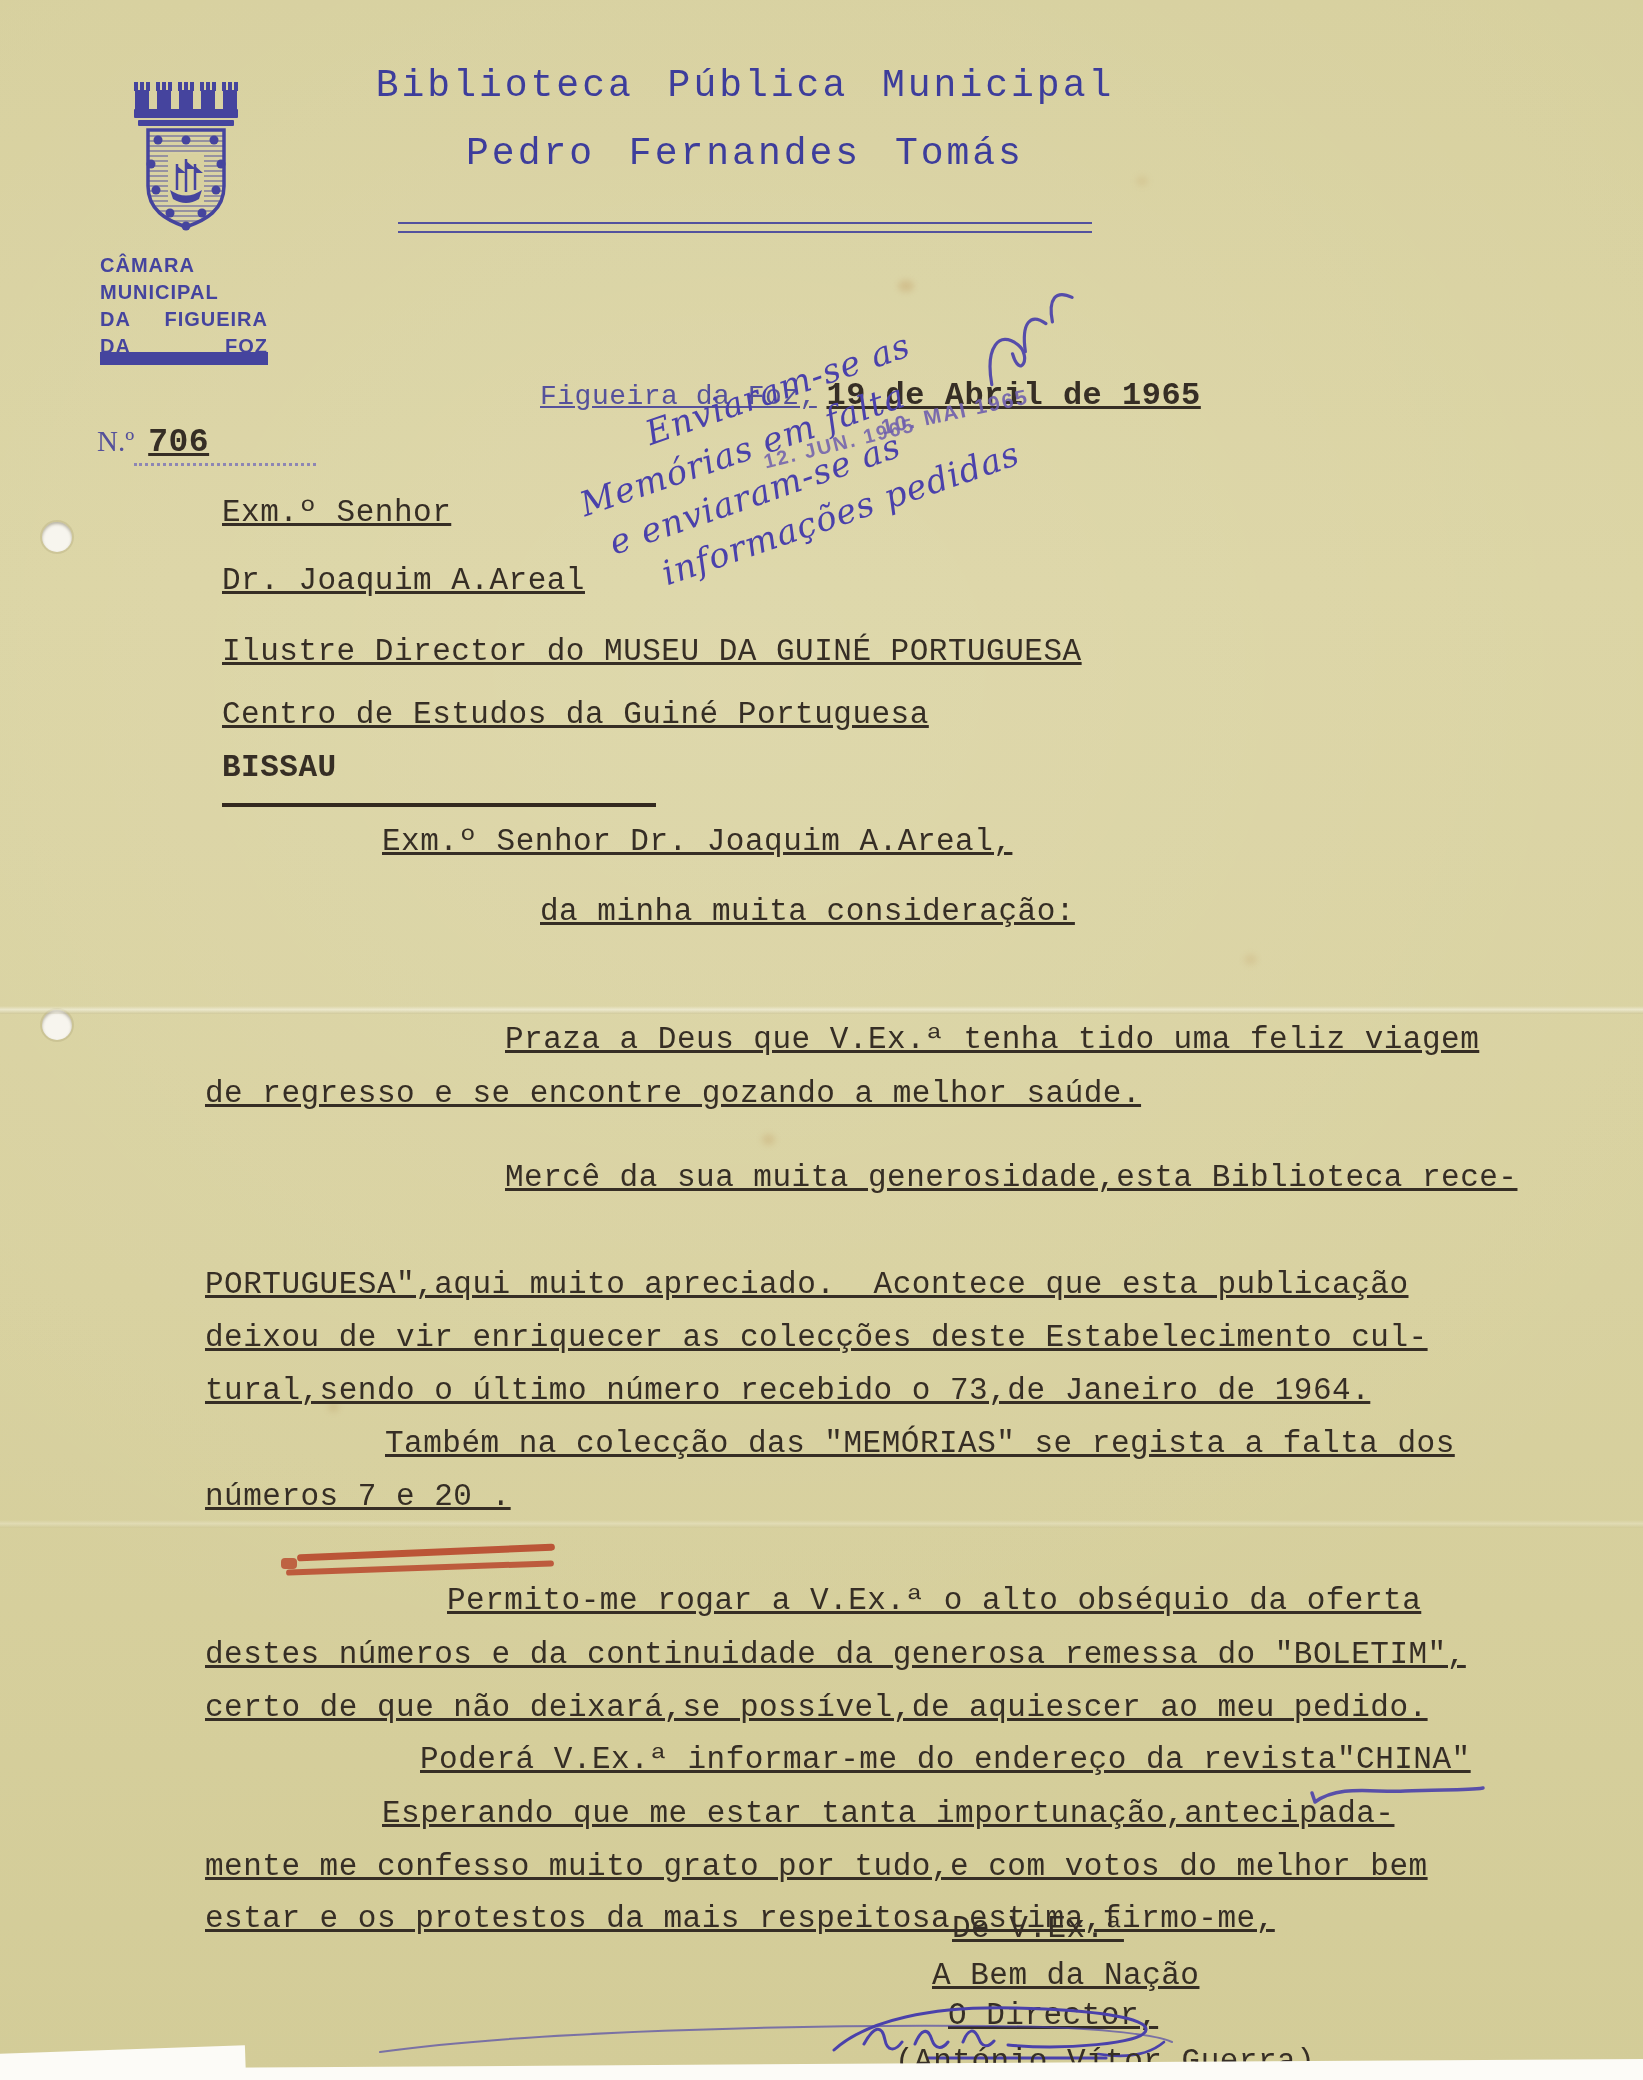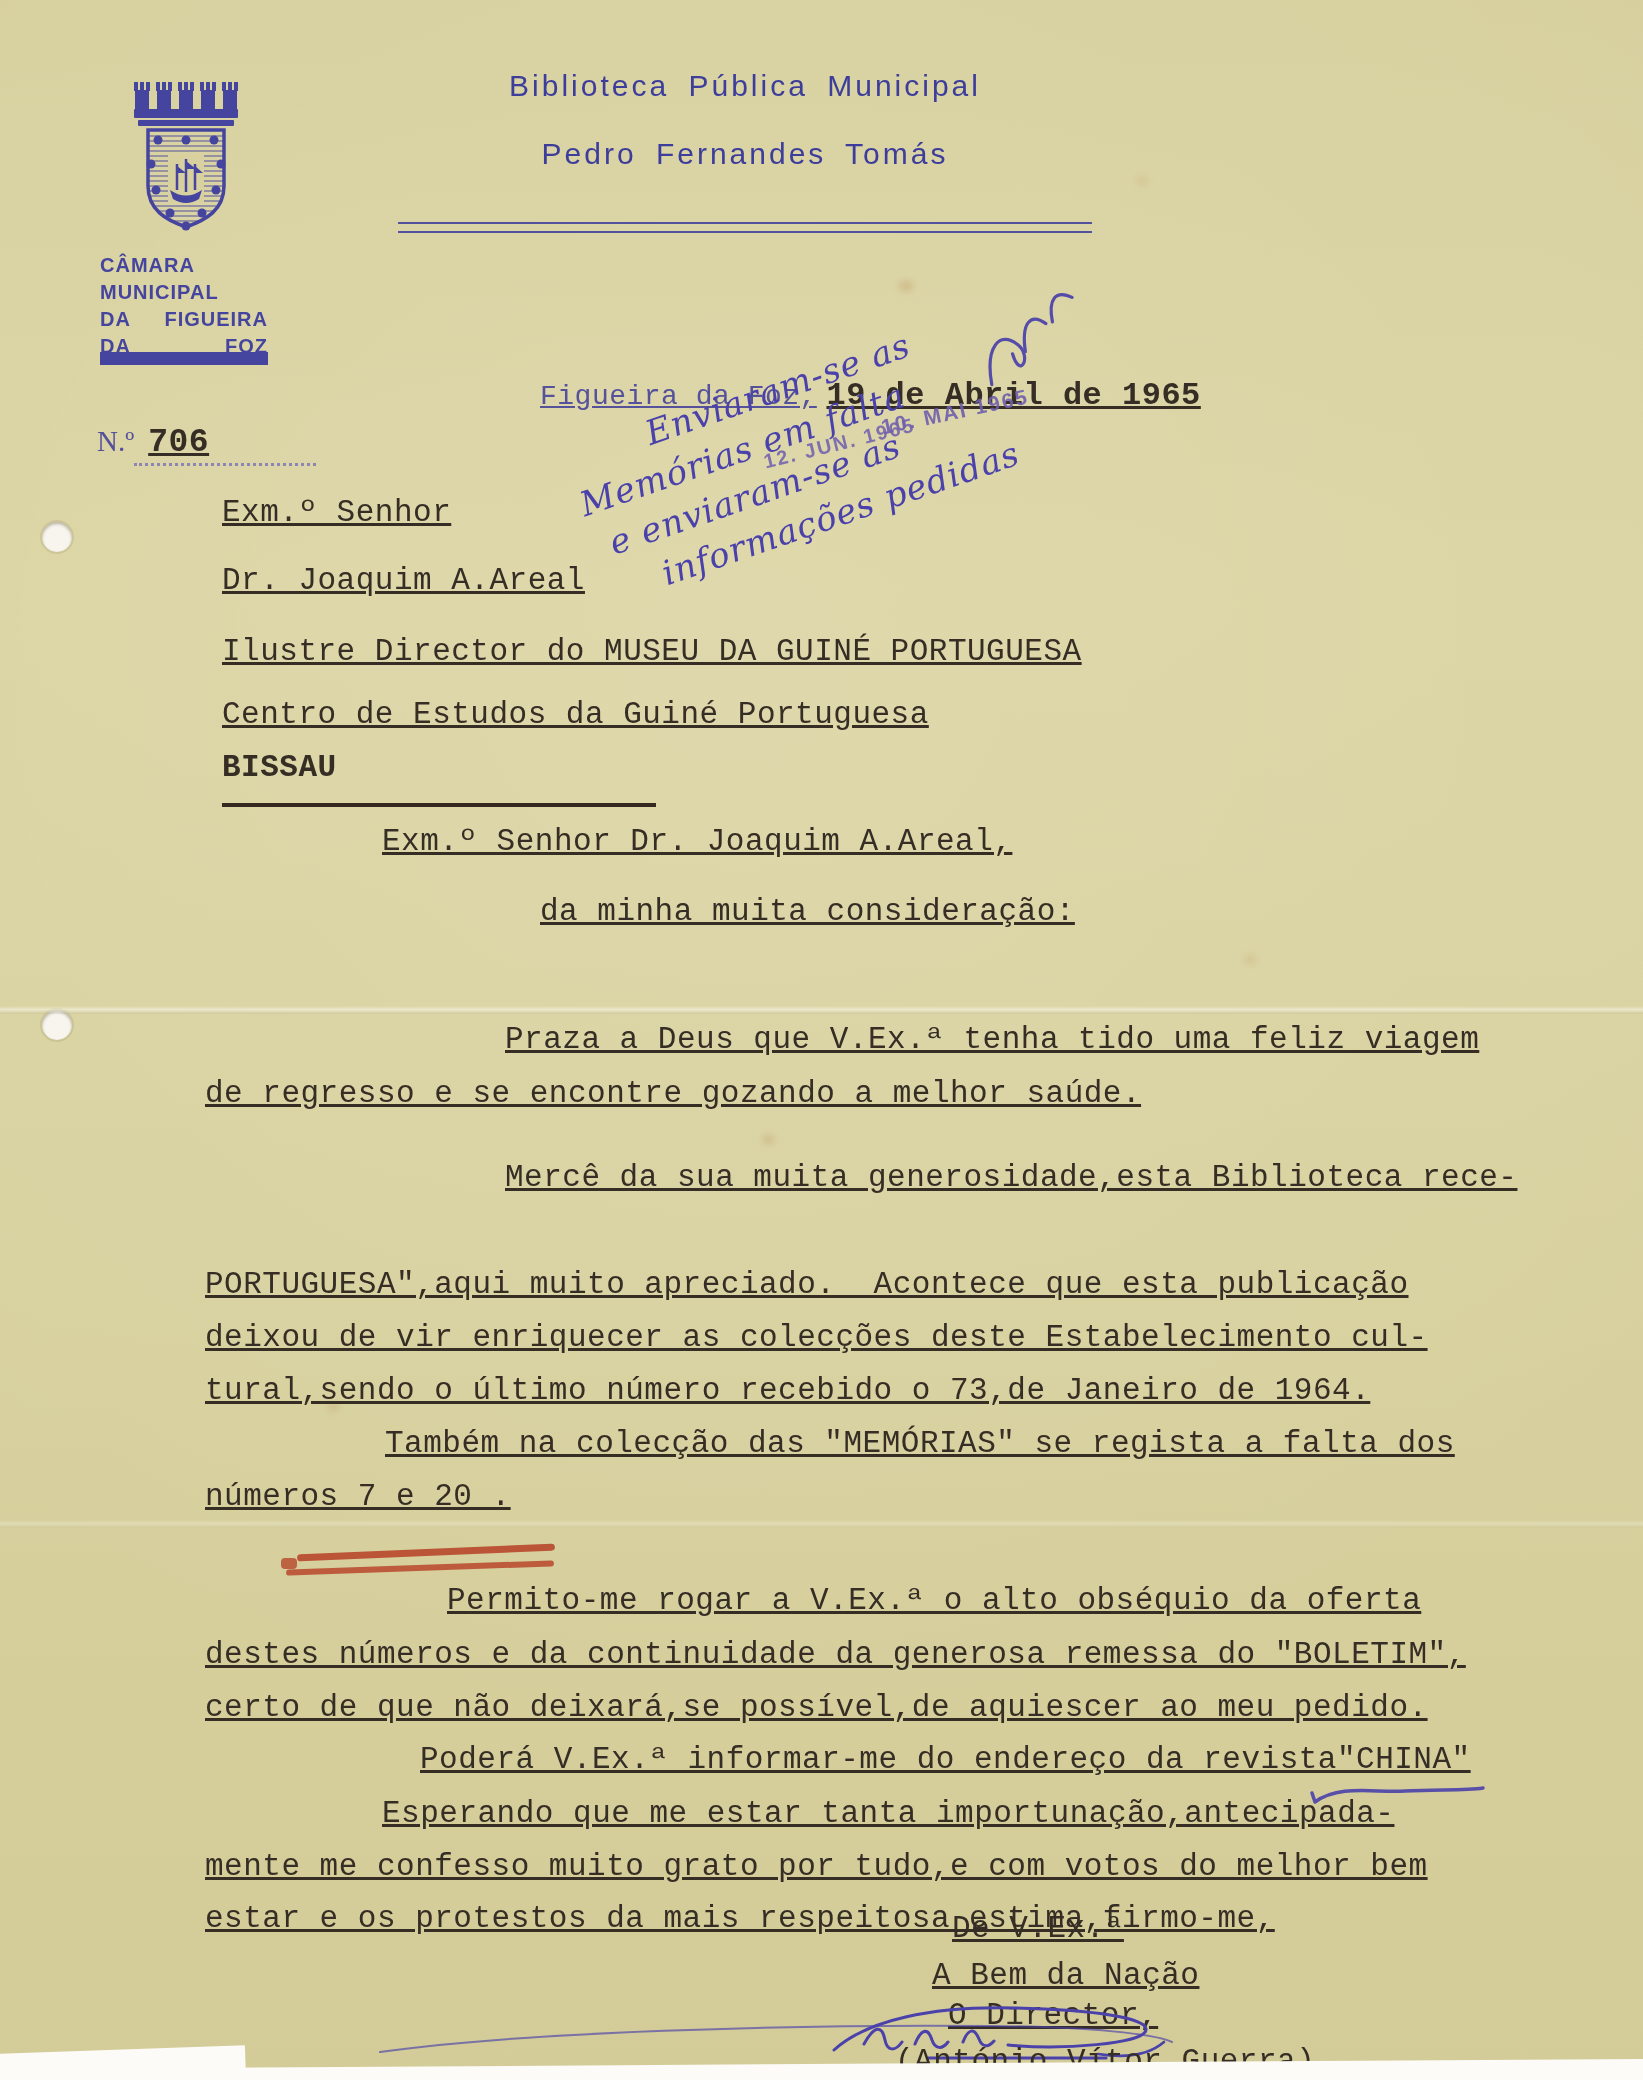--- a/index.html
+++ b/index.html
@@ -15,22 +15,22 @@
   .typed{font-size:31px;white-space:pre;color:#362e25;letter-spacing:.5px;text-decoration:underline;}
   .typed-b{font-weight:bold;}
   .print-blue{color:#45449e;}
   .org-line{
     width:168px;font-family:"Liberation Sans",sans-serif;font-weight:bold;
     font-size:20px;line-height:27px;color:#45449e;
     text-align:justify;text-align-last:justify;letter-spacing:1px;
   }
   .title-wrap{left:330px;top:56px;width:830px;text-align:center;}
   .title-line{
-    font-family:Liberation Sans, sans-serif;color:#3d3d9b;
-    font-size:30px;line-height:60px;letter-spacing:3px;word-spacing:8px;font-weight:500;
+    font-family:Liberation Mono, monospace;color:#3d3d9b;
+    font-size:38px;line-height:60px;letter-spacing:3px;word-spacing:8px;font-weight:500;
   }
   .double-rule{left:398px;top:222px;width:694px;height:7px;
     border-top:2px solid #45449e;border-bottom:2px solid #45449e;opacity:.9;}
   .blue-bar{left:100px;top:352px;width:168px;height:13px;background:#45449e;}
   .ref-label{font-family:"Liberation Serif",serif;font-size:29px;color:#55519b;}
   .ref-line{display:inline-block;min-width:160px;border-bottom:3px dotted #8d86b4;padding:0 8px 2px 14px;}
   .hw{
     font-family:"DejaVu Serif",serif;font-style:italic;
     color:#4a41ab;font-size:34px;line-height:46px;letter-spacing:1px;
   }

